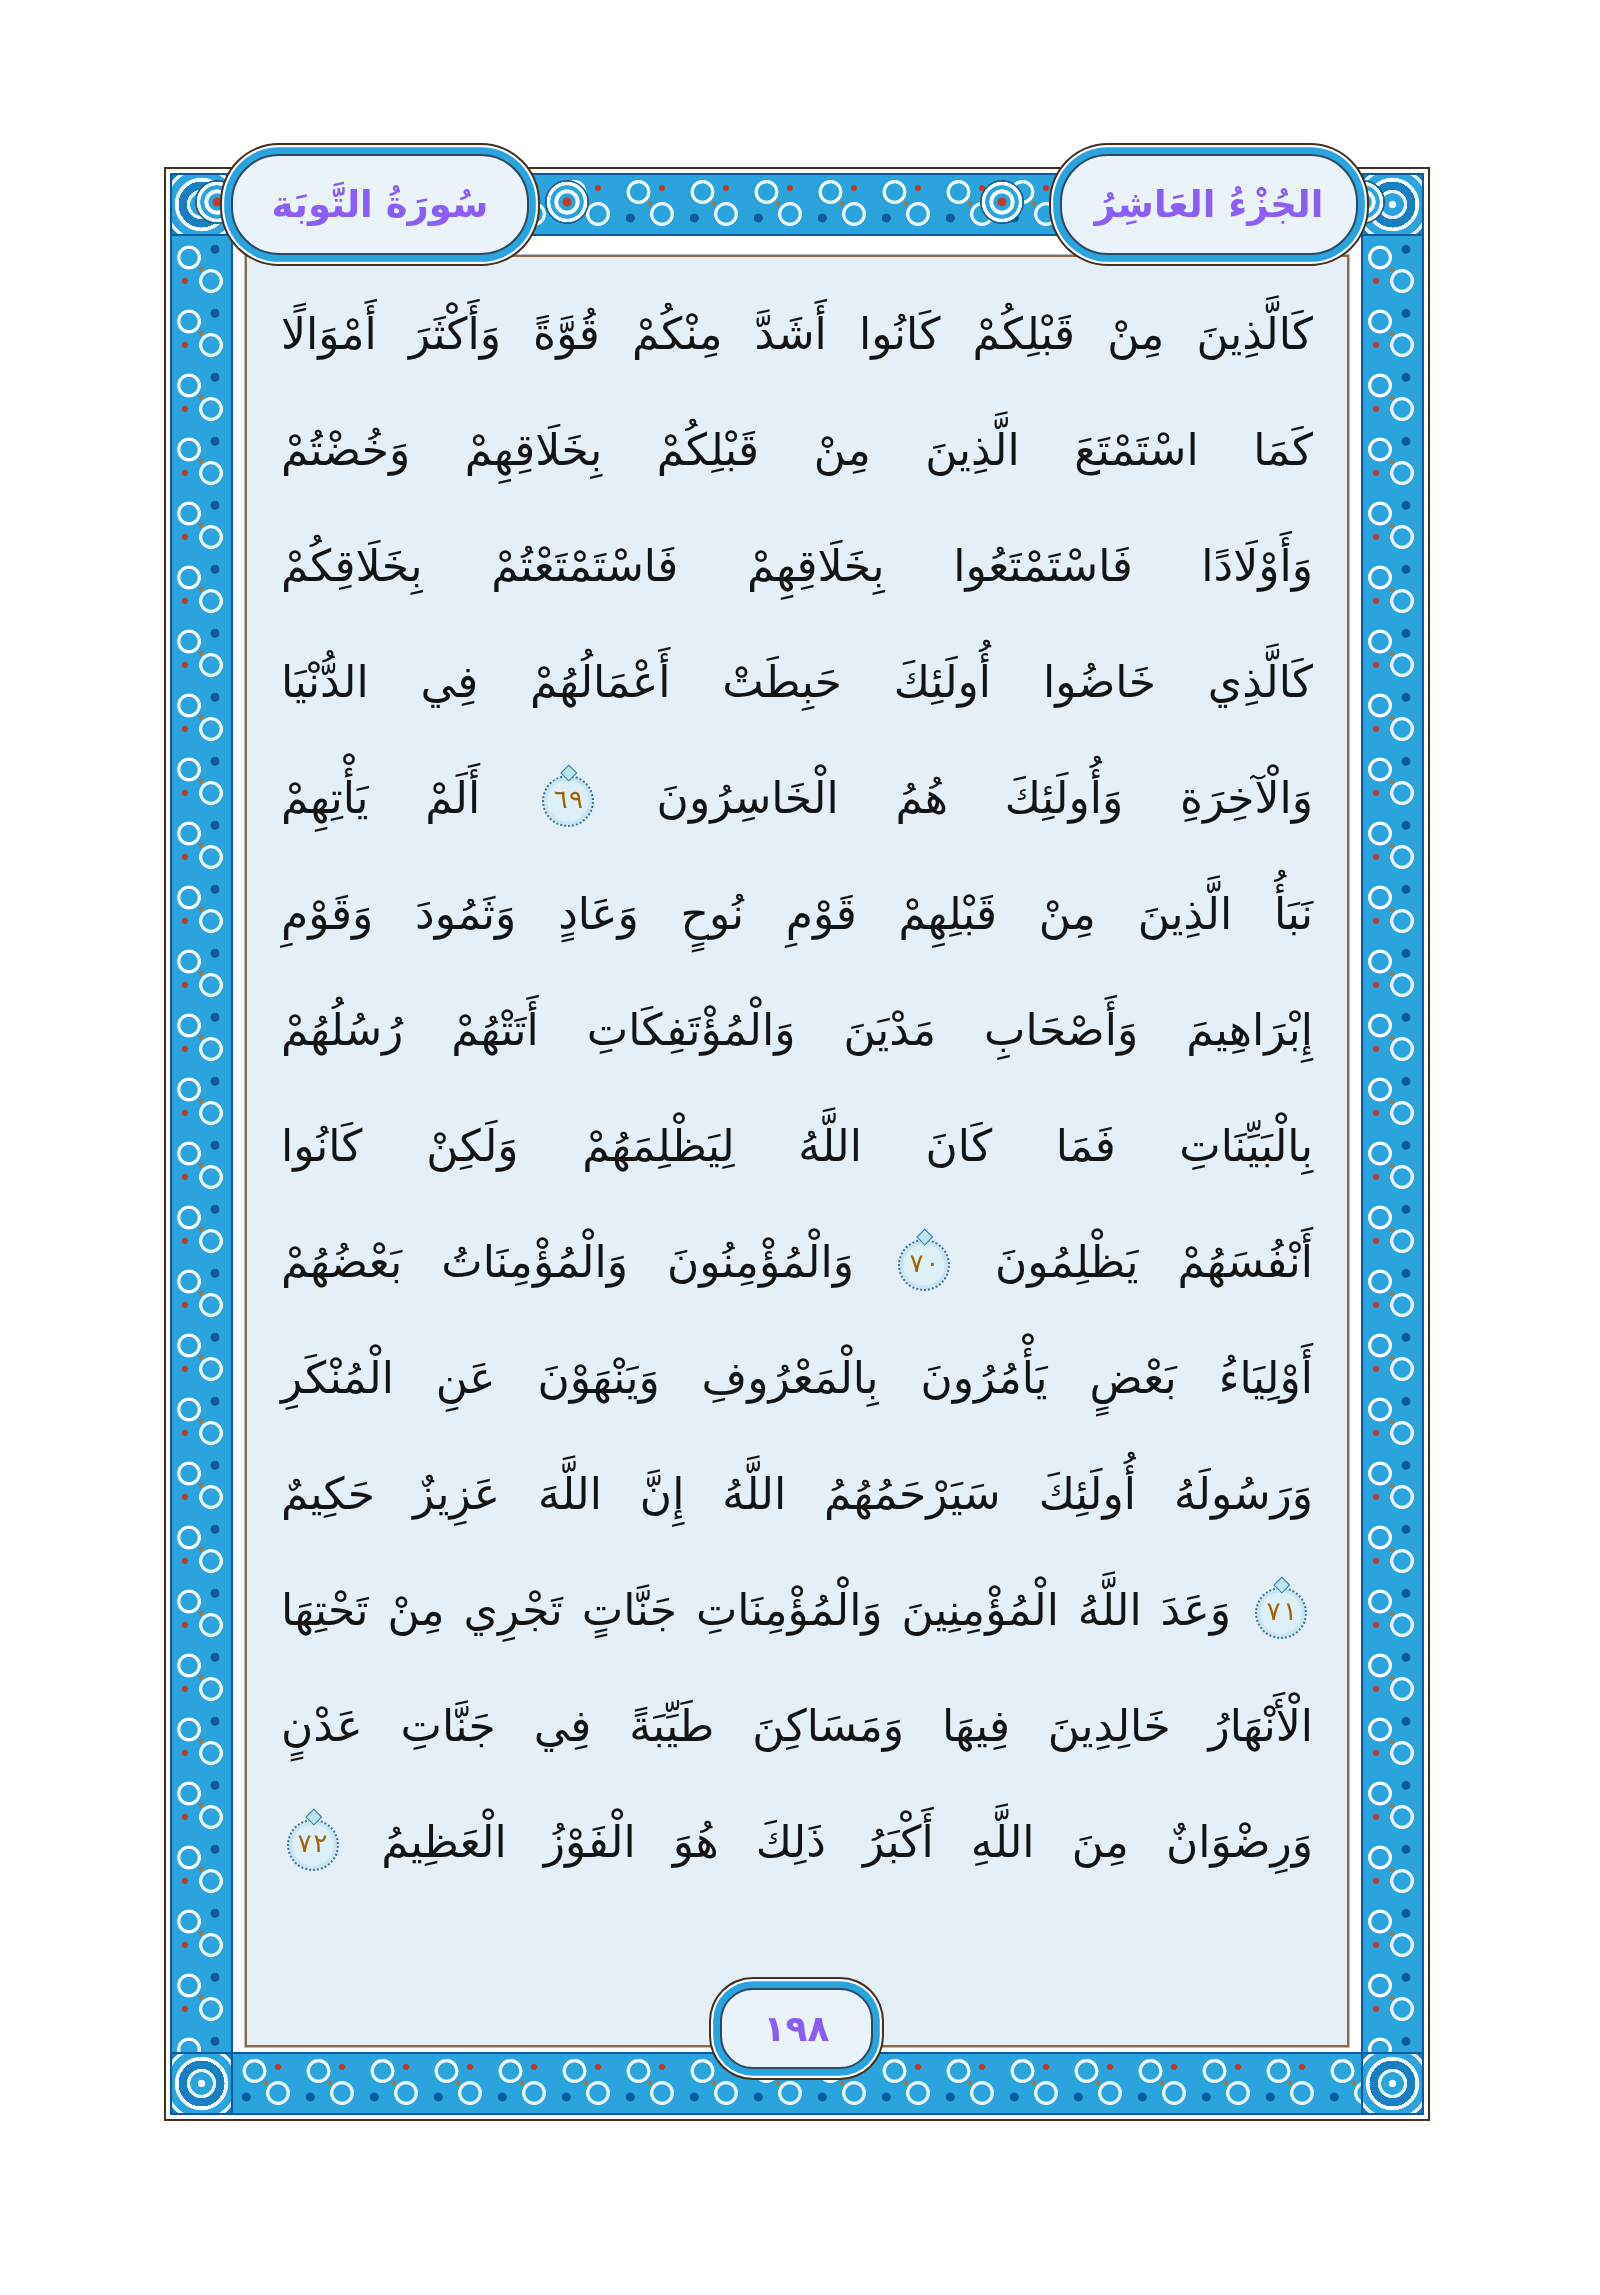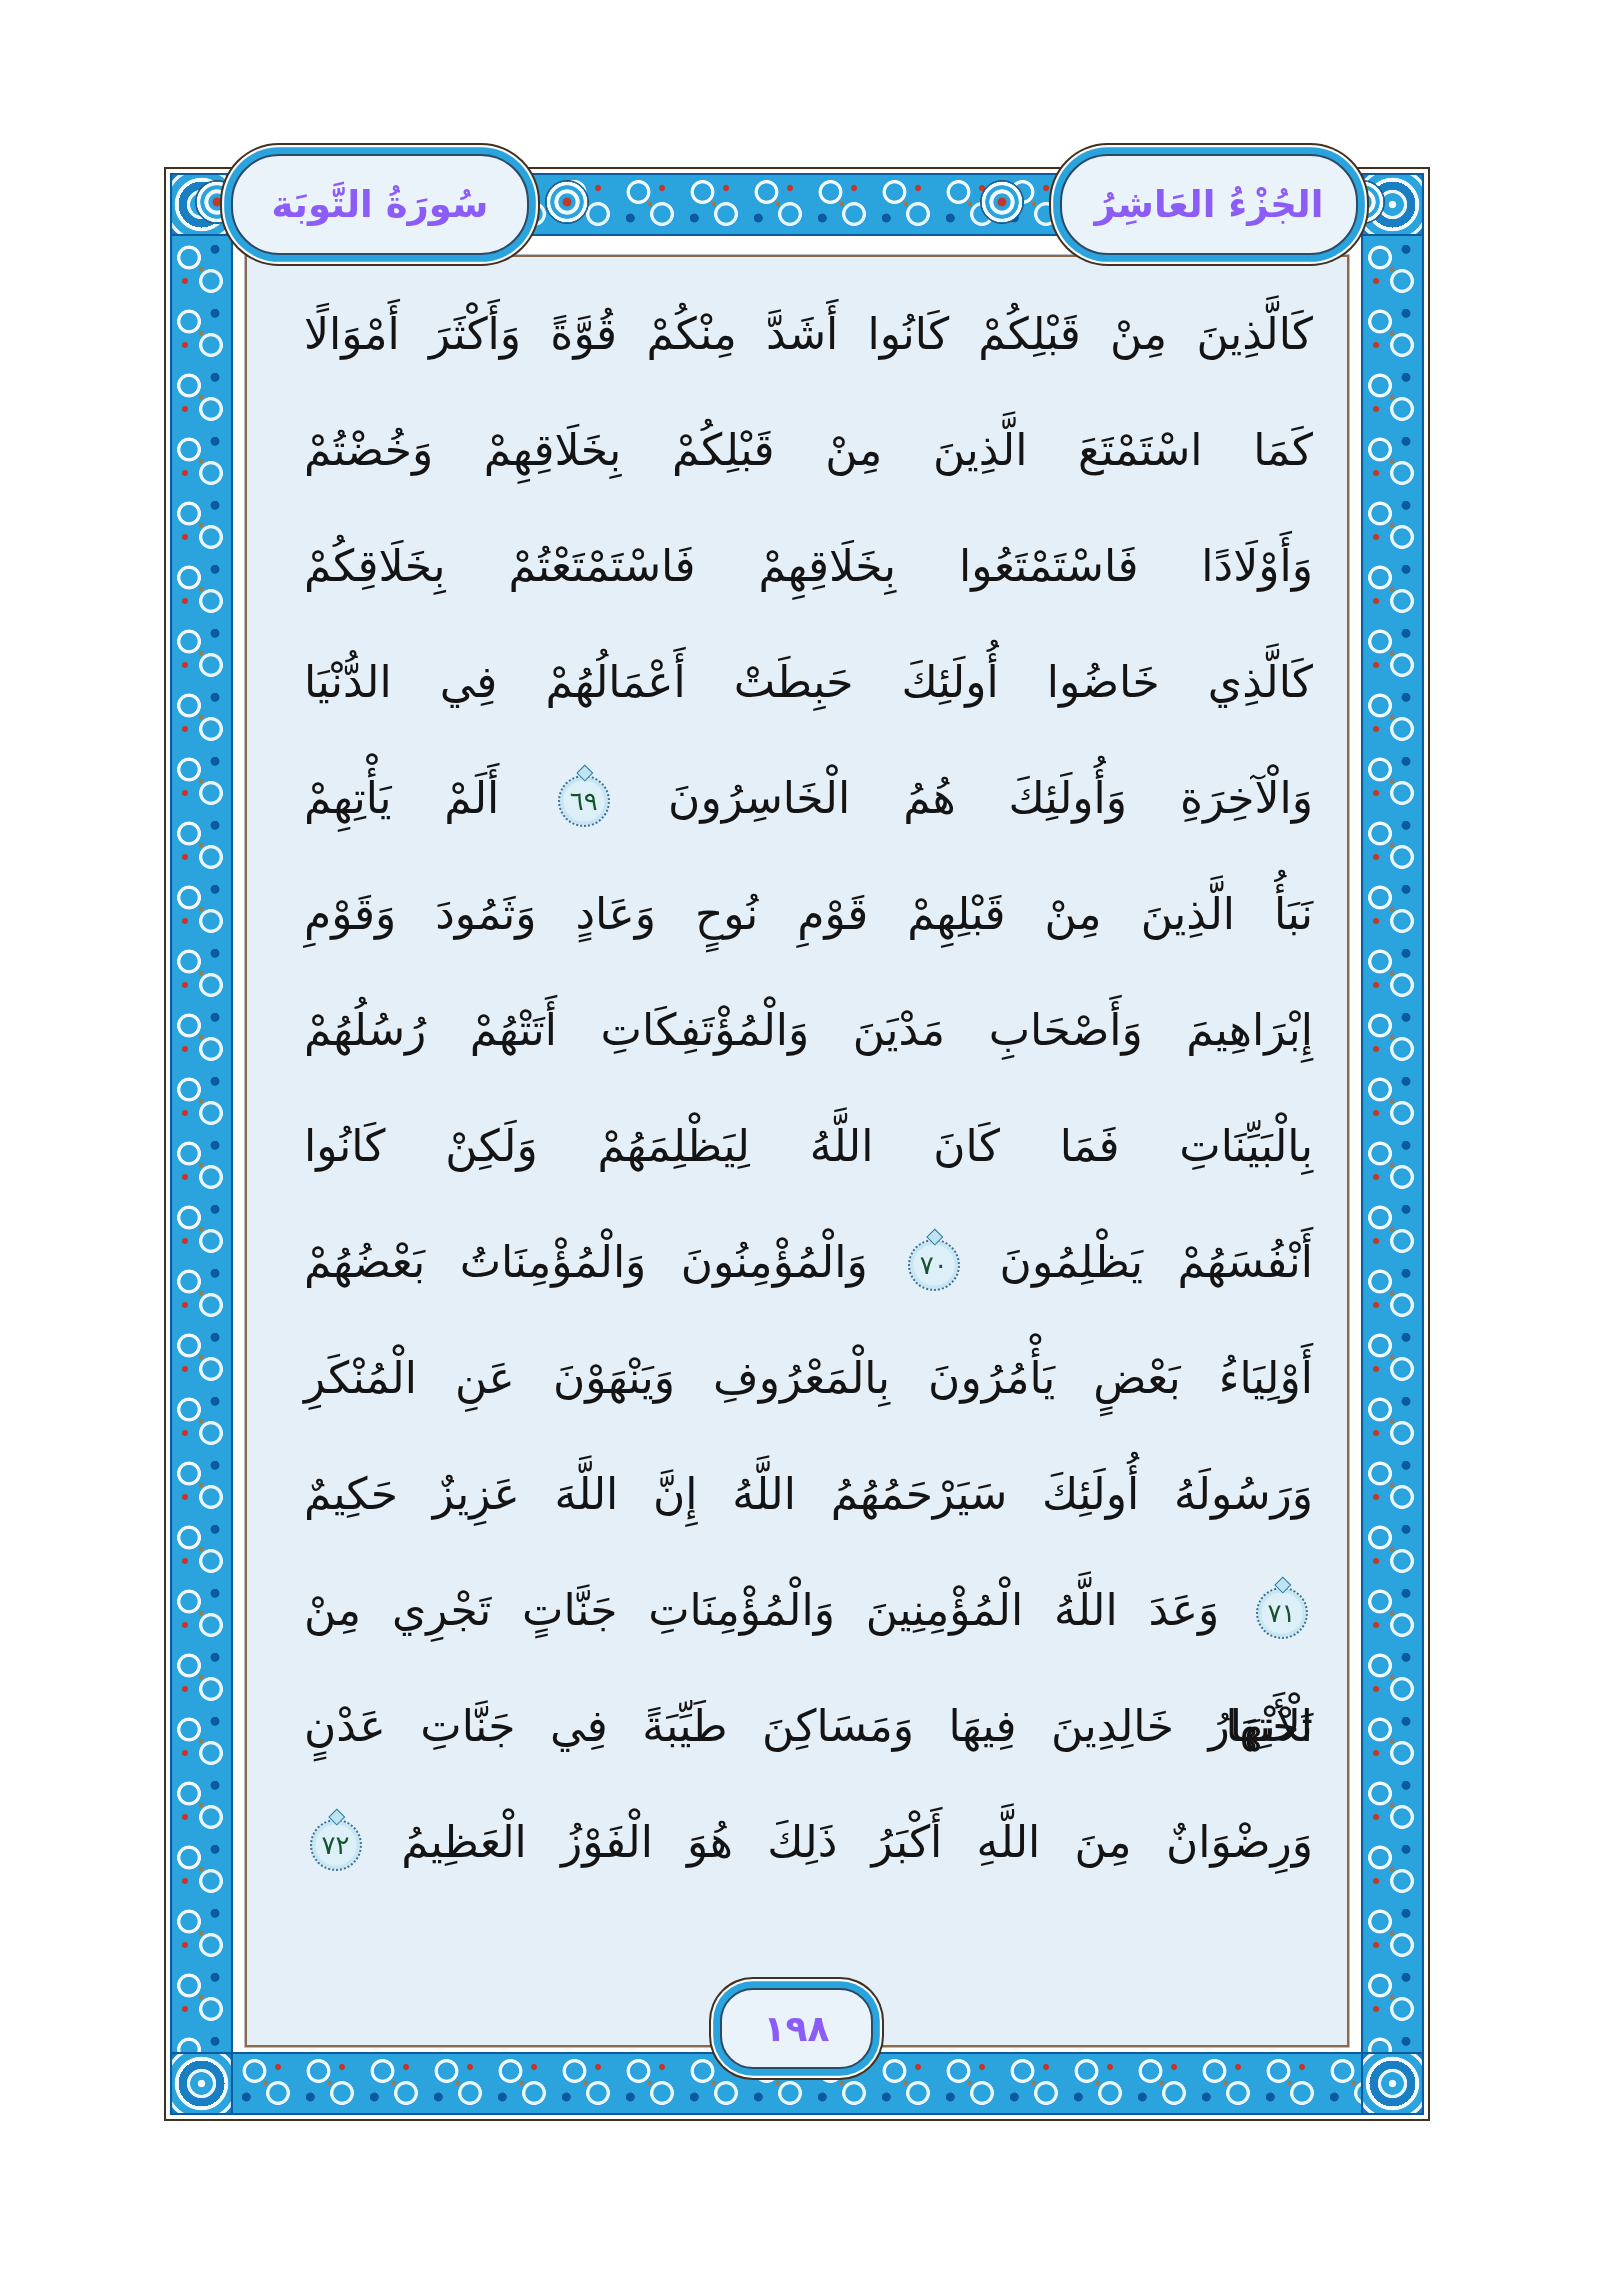--- a/index.html
+++ b/index.html
@@ -30,30 +30,30 @@
   .band-right{right:4.1px;top:4.1px;bottom:4.1px;width:63px;}
   .corner{position:absolute;width:63px;height:63px;background:#2ba3dc;
       background-image:repeating-radial-gradient(circle at 50% 50%, #f2faff 0px, #f2faff 3.4px, #2ba3dc 4.1px, #2ba3dc 11px, #e8f5fd 11.6px, #e8f5fd 14.4px, #1a7ec2 15px, #1a7ec2 23px);
       box-shadow:inset 0 0 0 2.1px #0d5a9e;}
   .corner.tl{left:4.1px;top:4.1px;} .corner.tr{right:4.1px;top:4.1px;}
   .corner.bl{left:4.1px;bottom:4.1px;} .corner.br{right:4.1px;bottom:4.1px;}
 
   
   .panel{position:absolute;left:79px;right:79px;top:86px;bottom:72px;
          background:#e5eff7;border:2.1px solid #8a6a4a;box-shadow:0 0 0 0.7px #9aa3ab;}
-  .textblock{position:absolute;left:34px;right:34px;top:19px;bottom:15px;direction:rtl;margin-left:23px;}
+  .textblock{position:absolute;left:34px;right:34px;top:19px;bottom:15px;direction:rtl;}
   .qline{height:116px;line-height:116px;text-align:justify;text-align-last:justify;
          font-size:44px;color:#141414;letter-spacing:0px;word-spacing:4.1px;}
   .qline span.t{display:inline;}
 
   
   .medallion{display:inline-flex;align-items:center;justify-content:center;vertical-align:middle;
       position:relative;width:52px;height:52px;border-radius:50%;box-sizing:border-box;
       background:#ddf0f8;border:2.7px dotted #3a6f96;box-shadow:inset 0 0 0 3.4px #c8e6f2;
-      font-size:26px;line-height:1;color:#14532d;margin:0 5.5px;}
+      font-size:26px;line-height:1;color:#a16207;margin:0 5.5px;font-family:Liberation Mono, monospace;}
   .medallion::before{content:"";position:absolute;top:-9.6px;left:19px;width:9.6px;height:9.6px;
       background:#bfe3f0;border:1.4px solid #2b7aa8;transform:rotate(45deg);}
 
   
   .cartouche{position:absolute;display:flex;align-items:center;justify-content:center;
       background:#eaf3fa;border:2.1px solid #2b4a66;border-radius:48px;box-sizing:border-box;
       box-shadow:0 0 0 6.8px #2ba3dc, 0 0 0 9px #f8fbff, 0 0 0 11px #43301f;
       font-weight:bold;color:#8b5cf6;direction:rtl;}
   .cart-surah{left:231px;top:154px;width:298px;height:101px;font-size:37px;}
   .cart-juz{left:1060px;top:154px;width:298px;height:101px;font-size:37px;justify-content:center;}

